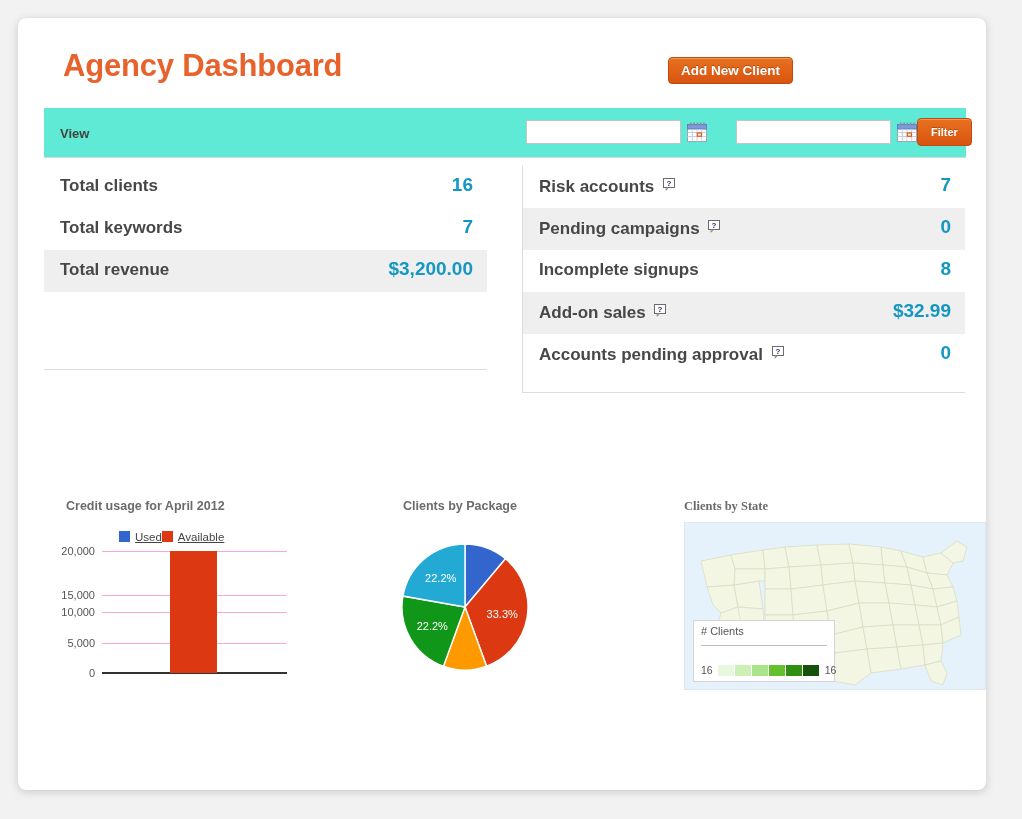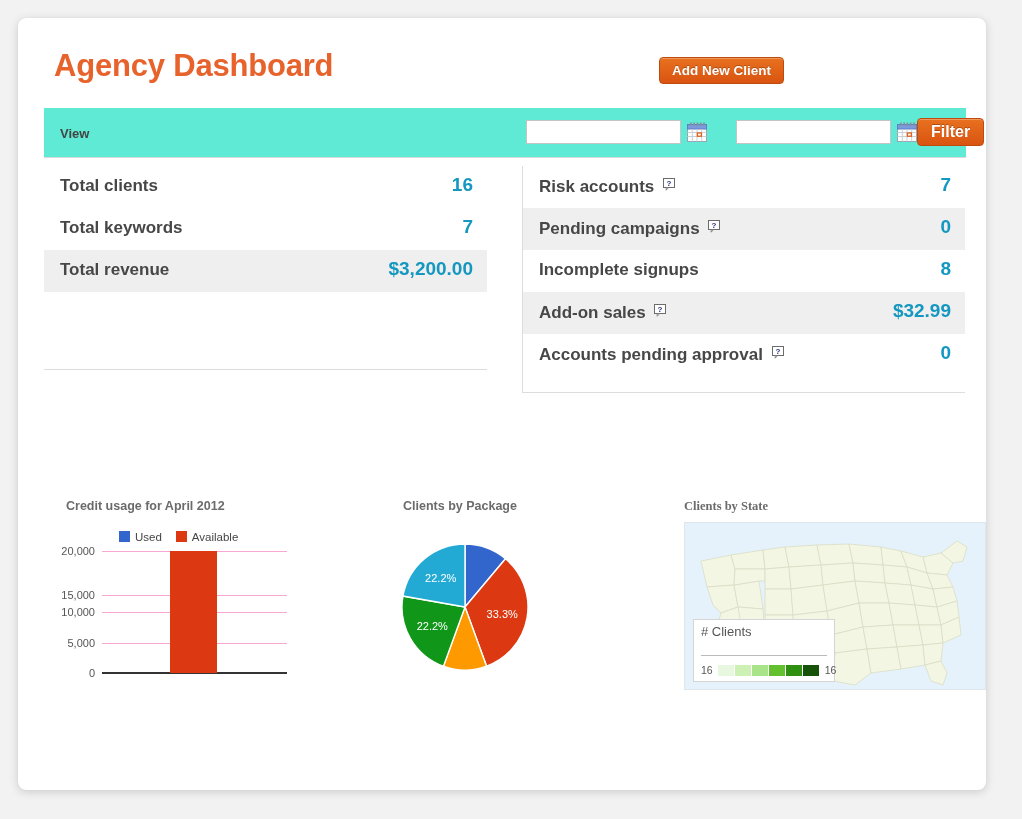--- a/index.html
+++ b/index.html
@@ -26,21 +26,21 @@
     height: 772px;
     background: #ffffff;
     border-radius: 8px;
     box-shadow: 0 2px 10px rgba(0,0,0,0.16), 0 0 1px rgba(0,0,0,0.10);
     overflow: hidden;
   }
 
   
   .header-row {
     position: absolute;
-    left: 8px;
+    left: 17px;
     top: 0;
     width: 780px;
     height: 70px;
   }
   .page-title {
     position: absolute;
     left: 28px;
     top: 30px;
     font-size: 31px;
     font-weight: bold;
@@ -118,21 +118,21 @@
   #cal-from { left: 641px; }
   #cal-to   { left: 851px; }
 
   .filter-btn {
     position: absolute;
     left: 873px;
     top: 10px;
     height: 28px;
     padding: 0 13px;
     line-height: 26px;
-    font-size: 16px;
+    font-size: 11px;
   }
 
   
   .stats-wrap {
     position: absolute;
     left: 26px;
     top: 148px;
     width: 922px;
     height: 228px;
   }
@@ -224,22 +224,22 @@
 
   .bar-legend {
     position: absolute;
     left: 75px;
     top: 43px;
     font-size: 11.5px;
     color: #444;
   }
   .bar-legend .lg {
     display: inline-block;
-    margin-right: 14px;
     white-space: nowrap;
+    text-decoration: underline;
   }
   .bar-legend .sw {
     display: inline-block;
     width: 11px;
     height: 11px;
     vertical-align: -1px;
     margin-right: 5px;
   }
   .bar-plot {
     position: absolute;
@@ -339,25 +339,25 @@
     position: absolute;
     left: 8px;
     bottom: 7px;
     background: #ffffff;
     border: 1px solid #d5d5d5;
     padding: 4px 7px 5px 7px;
     width: 142px;
     box-sizing: border-box;
   }
   .map-legend-title {
-    font-size: 13px;
+    font-size: 11px;
     color: #555;
     border-bottom: 1px solid #bbbbbb;
-    padding-bottom: 16px;
-    margin-bottom: 8px;
+    padding-bottom: 8px;
+    margin-bottom: 18px;
   }
   .map-legend-scale {
     display: flex;
     align-items: center;
     font-size: 10.5px;
     color: #555;
   }
   .map-legend-scale .swatches {
     display: flex;
     margin: 0 5px;

